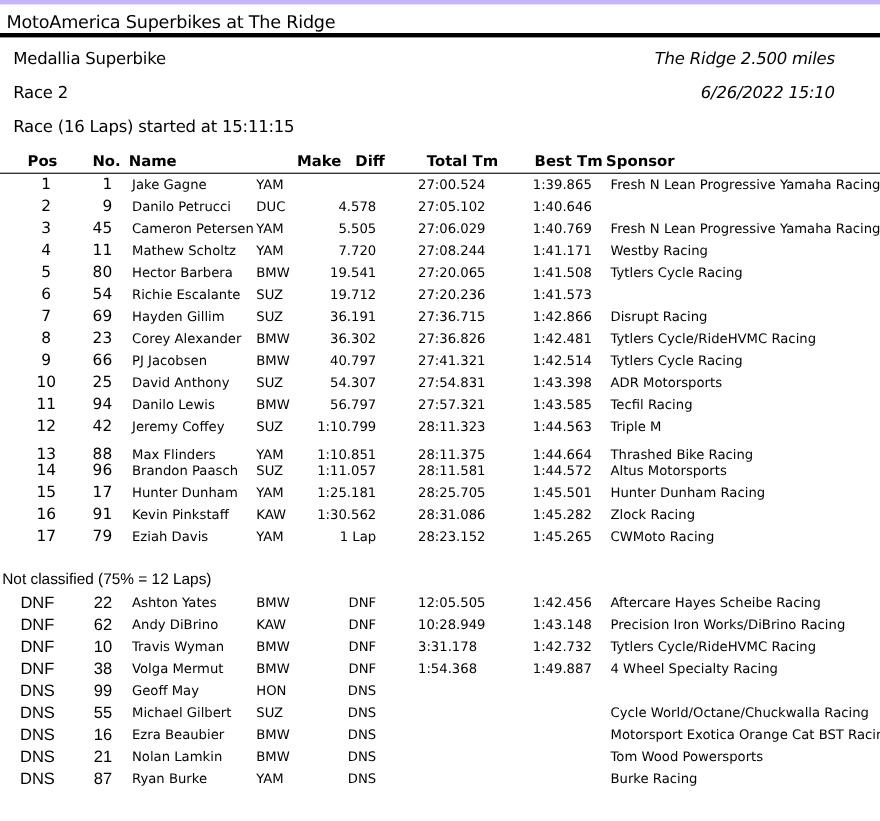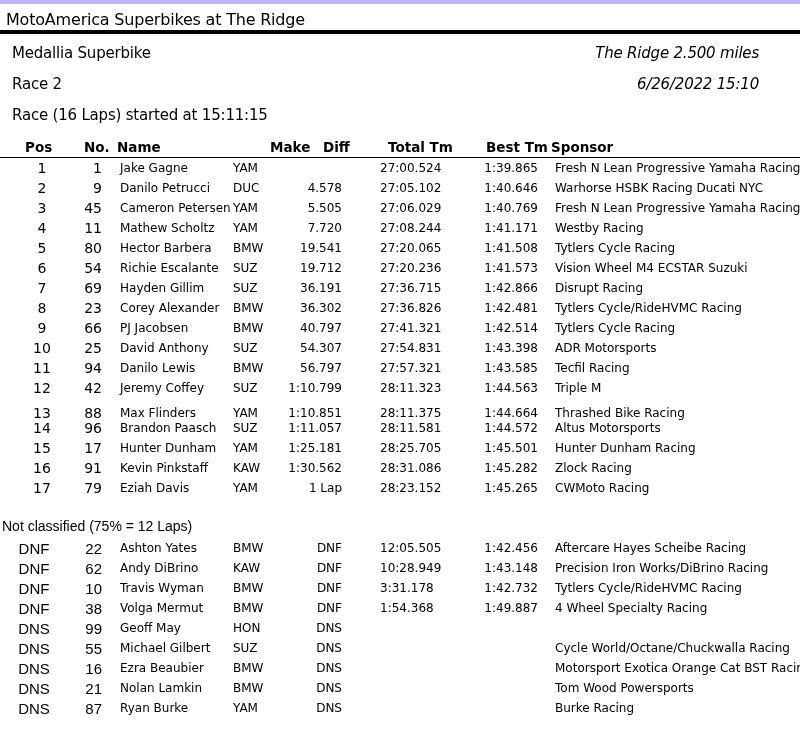--- a/index.html
+++ b/index.html
@@ -81,21 +81,20 @@
       <span class="c-sponsor">Fresh N Lean Progressive Yamaha Racing</span>
     </div>
     <div class="row" style="top: 181px;">
       <span class="c-pos">2</span>
       <span class="c-no">9</span>
       <span class="c-name">Danilo Petrucci</span>
       <span class="c-make">DUC</span>
       <span class="c-diff">4.578</span>
       <span class="c-total">27:05.102</span>
       <span class="c-best">1:40.646</span>
-      <span class="c-sponsor">Warhorse HSBK Racing Ducati NYC</span>
     </div>
     <div class="row" style="top: 201px;">
       <span class="c-pos">3</span>
       <span class="c-no">45</span>
       <span class="c-name">Cameron Petersen</span>
       <span class="c-make">YAM</span>
       <span class="c-diff">5.505</span>
       <span class="c-total">27:06.029</span>
       <span class="c-best">1:40.769</span>
       <span class="c-sponsor">Fresh N Lean Progressive Yamaha Racing</span>
@@ -121,21 +120,20 @@
       <span class="c-sponsor">Tytlers Cycle Racing</span>
     </div>
     <div class="row" style="top: 261px;">
       <span class="c-pos">6</span>
       <span class="c-no">54</span>
       <span class="c-name">Richie Escalante</span>
       <span class="c-make">SUZ</span>
       <span class="c-diff">19.712</span>
       <span class="c-total">27:20.236</span>
       <span class="c-best">1:41.573</span>
-      <span class="c-sponsor">Vision Wheel M4 ECSTAR Suzuki</span>
     </div>
     <div class="row" style="top: 281px;">
       <span class="c-pos">7</span>
       <span class="c-no">69</span>
       <span class="c-name">Hayden Gillim</span>
       <span class="c-make">SUZ</span>
       <span class="c-diff">36.191</span>
       <span class="c-total">27:36.715</span>
       <span class="c-best">1:42.866</span>
       <span class="c-sponsor">Disrupt Racing</span>

